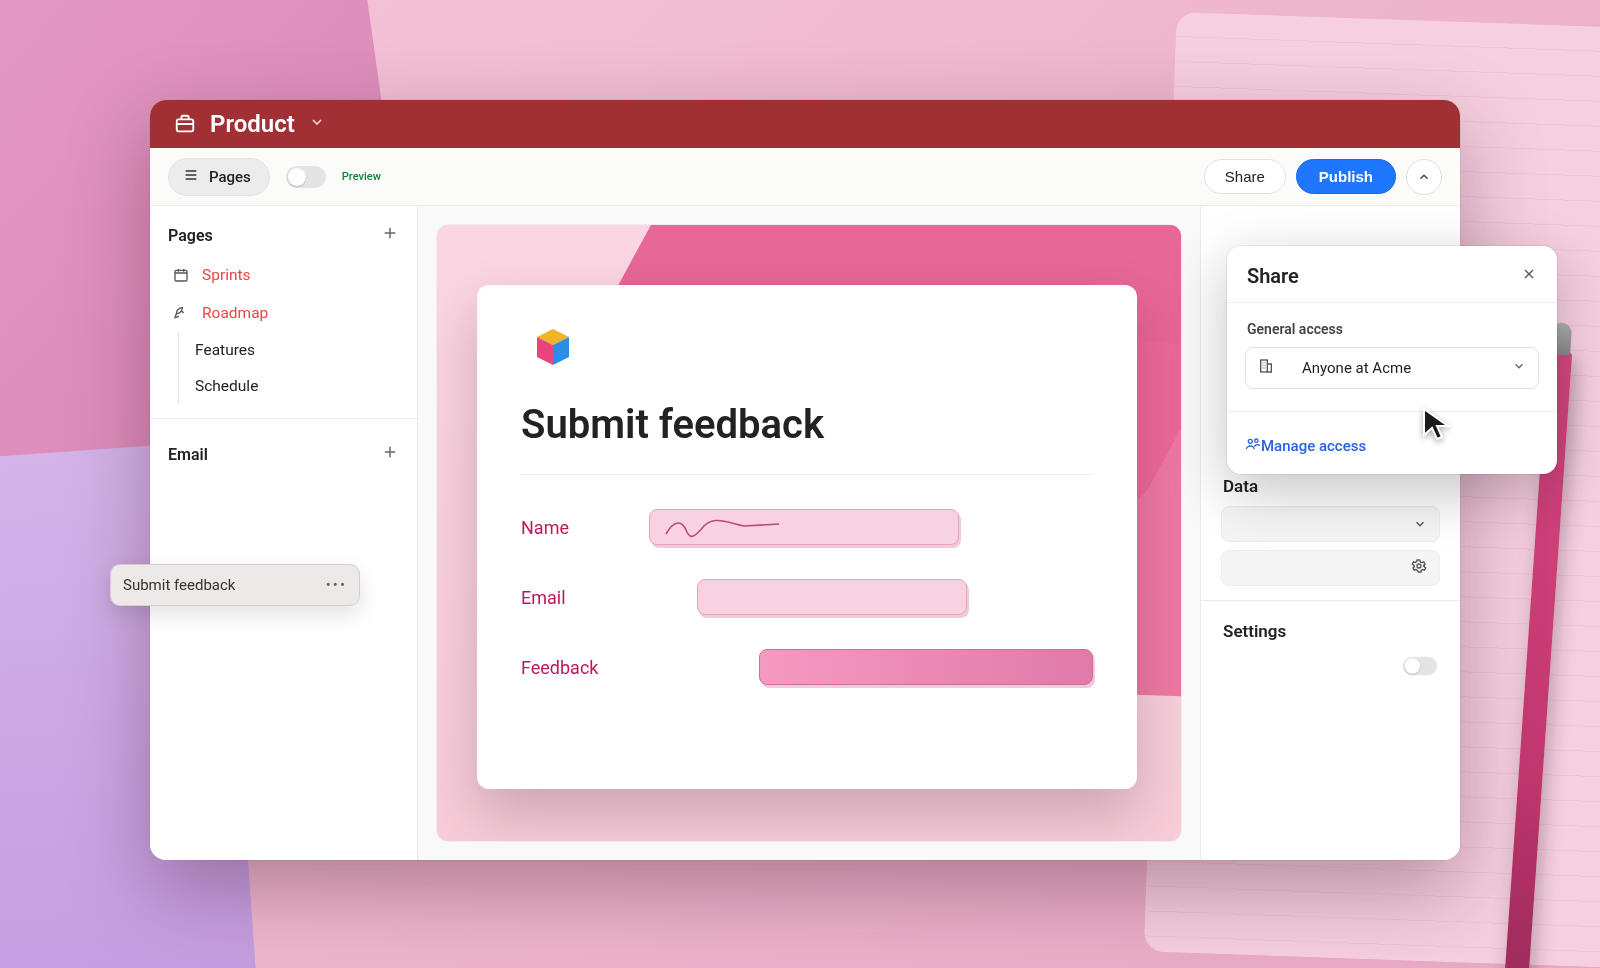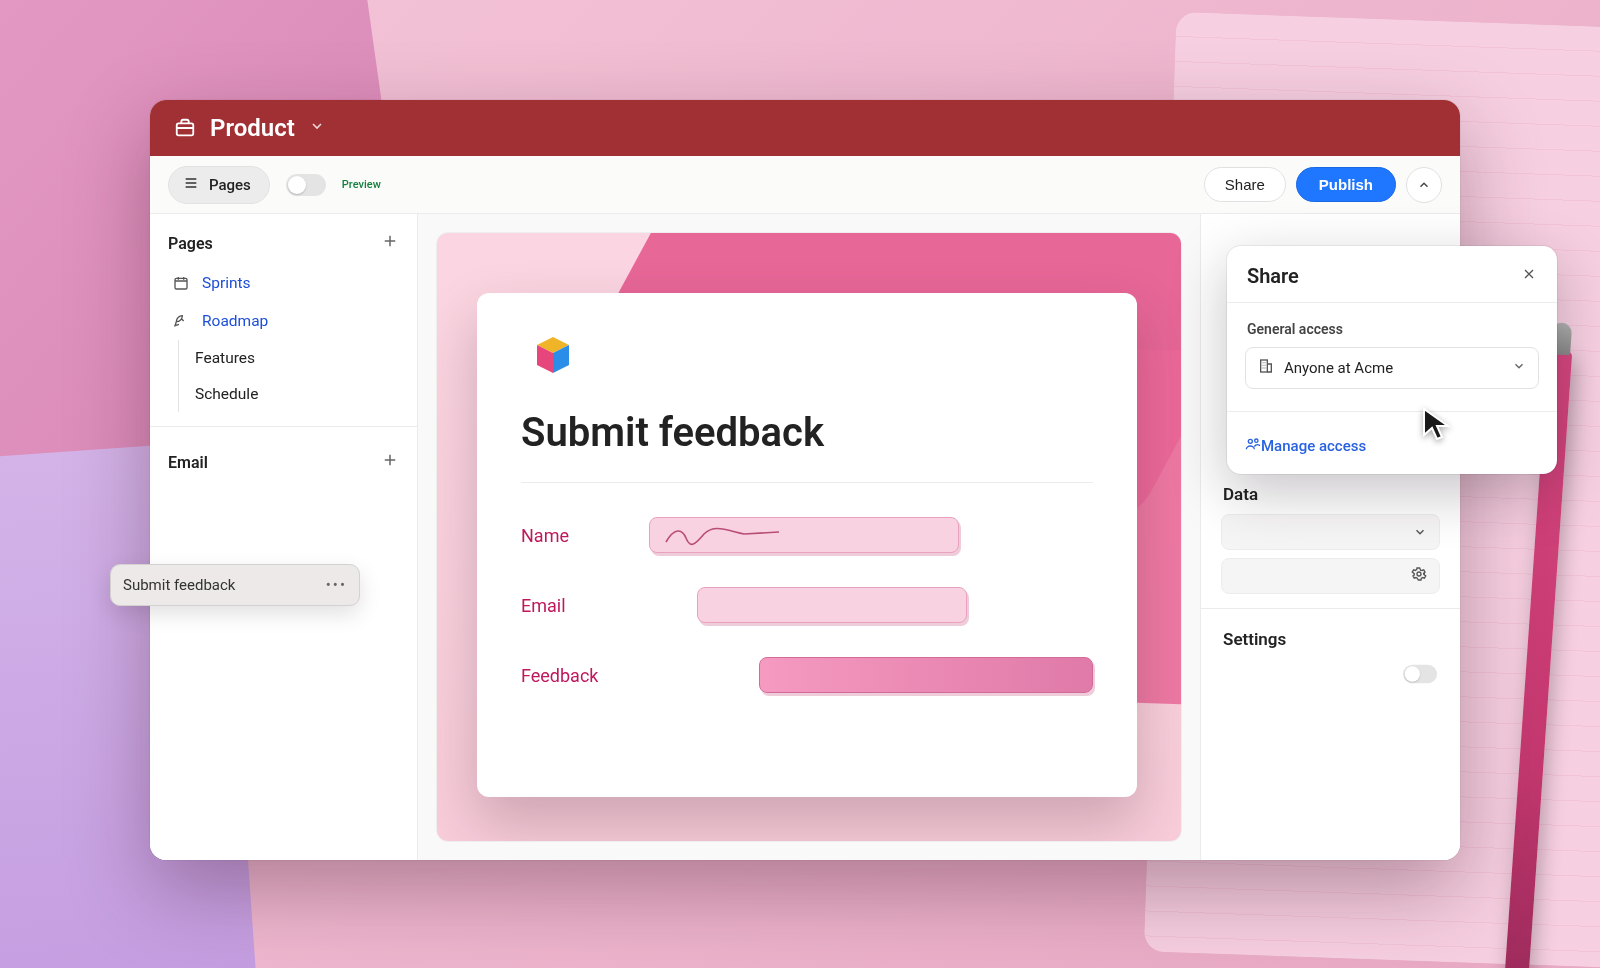--- a/index.html
+++ b/index.html
@@ -69,21 +69,21 @@
     width: 1310px; height: 760px;
     background: #fff;
     border-radius: 16px;
     box-shadow: 0 30px 80px rgba(60, 20, 40, 0.35), 0 0 0 1px rgba(0,0,0,0.04);
     overflow: hidden;
     display: flex;
     flex-direction: column;
   }
 
   .header {
-    height: 56px;
+    height: 48px;
     background: #a03034;
     display: flex;
     align-items: center;
     padding: 0 24px;
     gap: 14px;
   }
   .header .briefcase-icon svg { display:block; }
   .header-title {
     color: #fff;
     font-size: 24px;
@@ -173,21 +173,21 @@
   .section-head {
     display:flex; align-items:center; justify-content:space-between;
     font-size:16px; font-weight:600; color:#222;
     margin-bottom:10px;
   }
   .plus-btn { color:#666; }
 
   .nav-item {
     display:flex; align-items:center; gap:12px;
     padding:10px 4px;
-    font-size:15.5px; color:#1d4ed8;
+    font-size:15.5px; color:#ef4444;
     border-radius:6px;
   }
   .nav-item .icon { width:18px; display:flex; justify-content:center; color:#555; }
   .sub-items { margin-left:10px; border-left:1px solid #e4e2e2; padding-left:12px; }
   .sub-item { padding:9px 4px; font-size:15.5px; color:#222; }
 
   .sidebar-divider { height:1px; background:#eceaea; margin: 6px 0; }
 
   .canvas {
     flex:1;
@@ -305,21 +305,21 @@
   .share-close { color:#555; }
   .share-divider { height:1px; background:#ececec; }
   .share-sub {
     padding:18px 20px 10px;
     font-size:14px; font-weight:600; color:#444;
   }
   .share-select {
     margin:0 18px;
     border:1px solid #e3e2e2;
     border-radius:8px;
-    display:flex; align-items:center; gap:10px;
+    display:flex; align-items:center; gap:28px;
     padding:10px 12px;
     font-size:15px; color:#222;
     background:#fff;
   }
   .share-select .chev-sm { margin-left:auto; color:#666; }
   .manage-link {
     display:flex; align-items:center; gap:0;
     margin:24px 18px 4px;
     font-size:15px; color:#2862e0; font-weight:500;
   }

